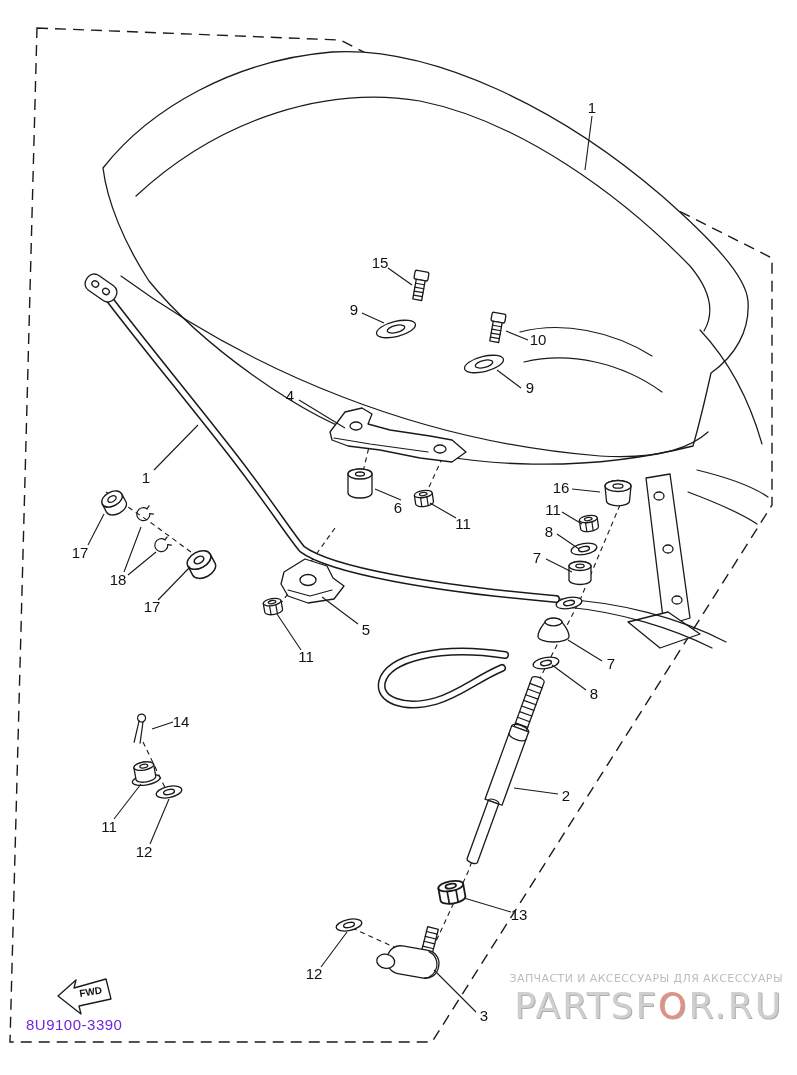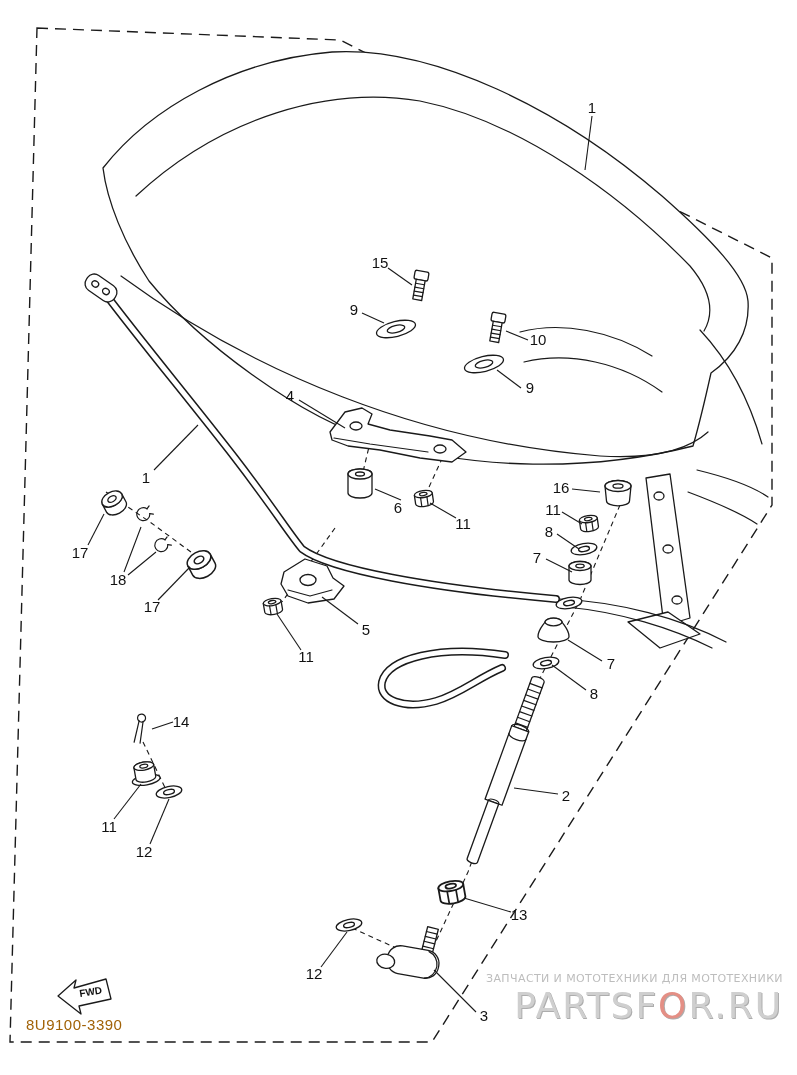--- a/index.html
+++ b/index.html
@@ -9,21 +9,21 @@
   
   svg path,svg rect,svg ellipse,svg circle,svg polygon{fill:#fff;stroke:#1a1a1a;stroke-width:1.3;stroke-linejoin:round}
   svg .ln{fill:none;stroke:#1a1a1a;stroke-width:1.2;stroke-linecap:round;stroke-linejoin:round}
   svg .thick{fill:none;stroke:#1a1a1a;stroke-width:8;stroke-linecap:round;stroke-linejoin:round}
   svg .thickw{fill:none;stroke:#ffffff;stroke-width:5;stroke-linecap:round;stroke-linejoin:round}
   svg .dash{fill:none;stroke:#1a1a1a;stroke-width:1.4;stroke-dasharray:11 7;stroke-linejoin:miter}
   svg .dash2{fill:none;stroke:#1a1a1a;stroke-width:1.1;stroke-dasharray:5 4}
   svg .leader{fill:none;stroke:#1a1a1a;stroke-width:1.1}
   .callout{font:15px "Liberation Sans",sans-serif;fill:#111;text-anchor:middle}
   .fwd-text{font:bold 10px "Liberation Sans",sans-serif;fill:#111}
-  .code{position:absolute;left:26px;top:1016px;font-size:15px;color:#a16207;letter-spacing:.5px}
+  .code{position:absolute;left:26px;top:1016px;font-size:15px;color:#6d28d9;letter-spacing:.5px}
   .watermark{position:absolute;right:14px;top:972px;text-align:right;user-select:none;
              font-family:"DejaVu Sans","Liberation Sans",sans-serif}
   .wm-tagline{font-size:11px;color:#bdbdbd;letter-spacing:.4px}
   .wm-brand{font-size:36px;font-weight:normal;color:#cfcfcf;letter-spacing:2px;line-height:1.15;
             text-shadow:1px 1px 0 #adadad}
   .wm-accent{color:#e48f85}
 </style>
 </head>
 <body>
 
@@ -294,16 +294,16 @@
 
   <g>
     <polygon points="58,996 76,980 74,988 106,979 111,999 79,1006 81,1014"></polygon>
     <text class="fwd-text" x="80" y="997" transform="rotate(-9 80 997)">FWD</text>
   </g>
 </svg>
 
   <div class="code">8U9100-3390</div>
 
   <div class="watermark">
-    <div class="wm-tagline">ЗАПЧАСТИ И МОТОТЕХНИКИ ДЛЯ МОТОТЕХНИКИ</div>
+    <div class="wm-tagline">ЗАПЧАСТИ И АКСЕССУАРЫ ДЛЯ АКСЕССУАРЫ</div>
     <div class="wm-brand"><span>PARTSF</span><span class="wm-accent">O</span><span>R.RU</span></div>
   </div>
 </div>
 
 </body></html>

